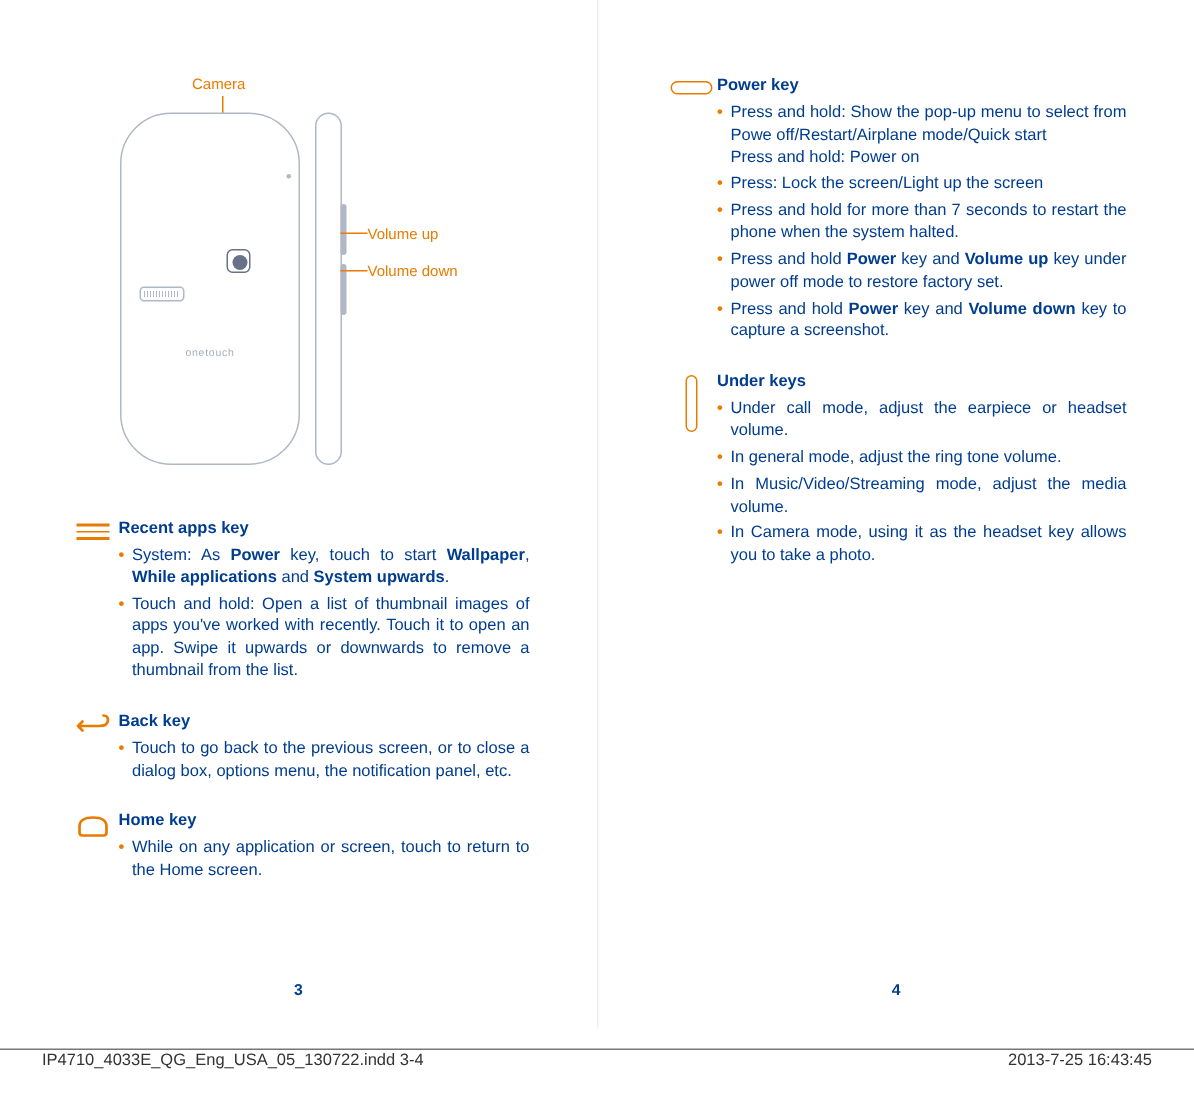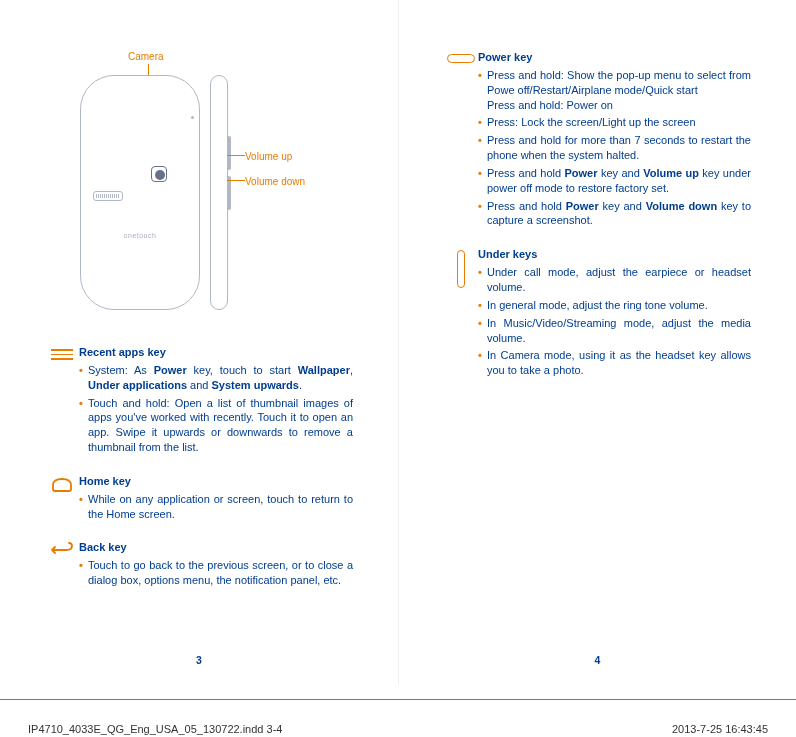--- a/index.html
+++ b/index.html
@@ -36,21 +36,21 @@
     .icon-power { width: 28px; height: 9px; border: 1.5px solid #e87b00; border-radius: 5px; margin: 3px auto 0; }
     .icon-volpill { width: 8px; height: 38px; border: 1.5px solid #e87b00; border-radius: 4px; margin: 2px auto 0; }
 
     .section-body { flex: 1; text-align: justify; }
     .section-title { font-weight: bold; margin-bottom: 3px; font-size: 11px;}
     ul.bullets { list-style: none; padding-left: 0; }
     ul.bullets li { position: relative; padding-left: 9px; margin-bottom: 3px; }
     ul.bullets li::before { content: "•"; position: absolute; left: 0; color: #e87b00; font-weight: bold; }
     .bold-inline { font-weight: bold; }
     .pagenum { position: absolute; bottom: 18px; left: 0; right: 0; text-align: center; font-size: 10.5px; font-weight: bold; color: #003d8f; }
-    .footer { position: absolute; left: 0; right: 0; bottom: 0; height: 38px; border-top: 1px solid #777; display: flex; justify-content: space-between; align-items: flex-end; padding: 0 28px; font-family: Arial, sans-serif; font-size: 11px; color: #333; }
+    .footer { position: absolute; left: 0; right: 0; bottom: 0; height: 38px; border-top: 1px solid #777; display: flex; justify-content: space-between; align-items: flex-start; padding: 0 28px; font-family: Arial, sans-serif; font-size: 11px; color: #333; }
     .nobr{white-space:nowrap;}
   </style>
 </head>
 <body>
 
 <div class="spread">
   <div class="page page-left">
     <div class="phone-area">
       <div class="label-camera">Camera</div>
       <div class="line-camera"></div>
@@ -77,46 +77,46 @@
       <div class="icon-col">
           <div class="icon-hamburger">
             <div></div>
             <div></div>
             <div></div>
           </div>
         </div>
       <div class="section-body">
         <div class="section-title">Recent apps key</div>
         <ul class="bullets">
-          <li><span>System:  As </span><span class="bold-inline">Power</span><span> key, touch to start </span><span class="bold-inline">Wallpaper</span><span>, </span><span class="bold-inline">Under applications</span><span> and </span><span class="bold-inline">System upwards</span><span>.</span></li>
+          <li><span>System:  As </span><span class="bold-inline">Power</span><span> key, touch to start </span><span class="bold-inline">Wallpaper</span><span>, </span><span class="bold-inline">While applications</span><span> and </span><span class="bold-inline">System upwards</span><span>.</span></li>
           <li>Touch and hold: Open a list of thumbnail images of apps you've worked with recently. Touch it to open an app. Swipe it upwards or downwards to remove a thumbnail from the list.</li>
+        </ul>
+      </div>
+    </div>
+
+    <div class="section">
+      <div class="icon-col"><svg width="26" height="18">
+            <path class="icon-back-svg" d="M8 9 L3 9 M6 6 L3 9 L6 12 M3 9 L17 9 Q23 9 23 5 Q23 2 20 2"></path>
+          </svg></div>
+      <div class="section-body">
+        <div class="section-title">Back key</div>
+        <ul class="bullets">
+          <li>Touch to go back to the previous screen, or to close a dialog box, options menu, the notification panel, etc.</li>
         </ul>
       </div>
     </div>
 
     <div class="section">
       <div class="icon-col"><svg width="24" height="18">
             <path class="icon-back-svg" d="M3 10 Q3 4 12 4 Q21 4 21 10 L21 14 Q21 16 19 16 L5 16 Q3 16 3 14 Z"></path>
           </svg></div>
       <div class="section-body">
         <div class="section-title">Home key</div>
         <ul class="bullets">
           <li>While on any application or screen,  touch to return to the Home screen.</li>
-        </ul>
-      </div>
-    </div>
-
-    <div class="section">
-      <div class="icon-col"><svg width="26" height="18">
-            <path class="icon-back-svg" d="M8 9 L3 9 M6 6 L3 9 L6 12 M3 9 L17 9 Q23 9 23 5 Q23 2 20 2"></path>
-          </svg></div>
-      <div class="section-body">
-        <div class="section-title">Back key</div>
-        <ul class="bullets">
-          <li>Touch to go back to the previous screen, or to close a dialog box, options menu, the notification panel, etc.</li>
         </ul>
       </div>
     </div>
 
     <div class="pagenum">3</div>
   </div>
 
   <div class="page page-right">
     <div class="section">
       <div class="icon-col">

